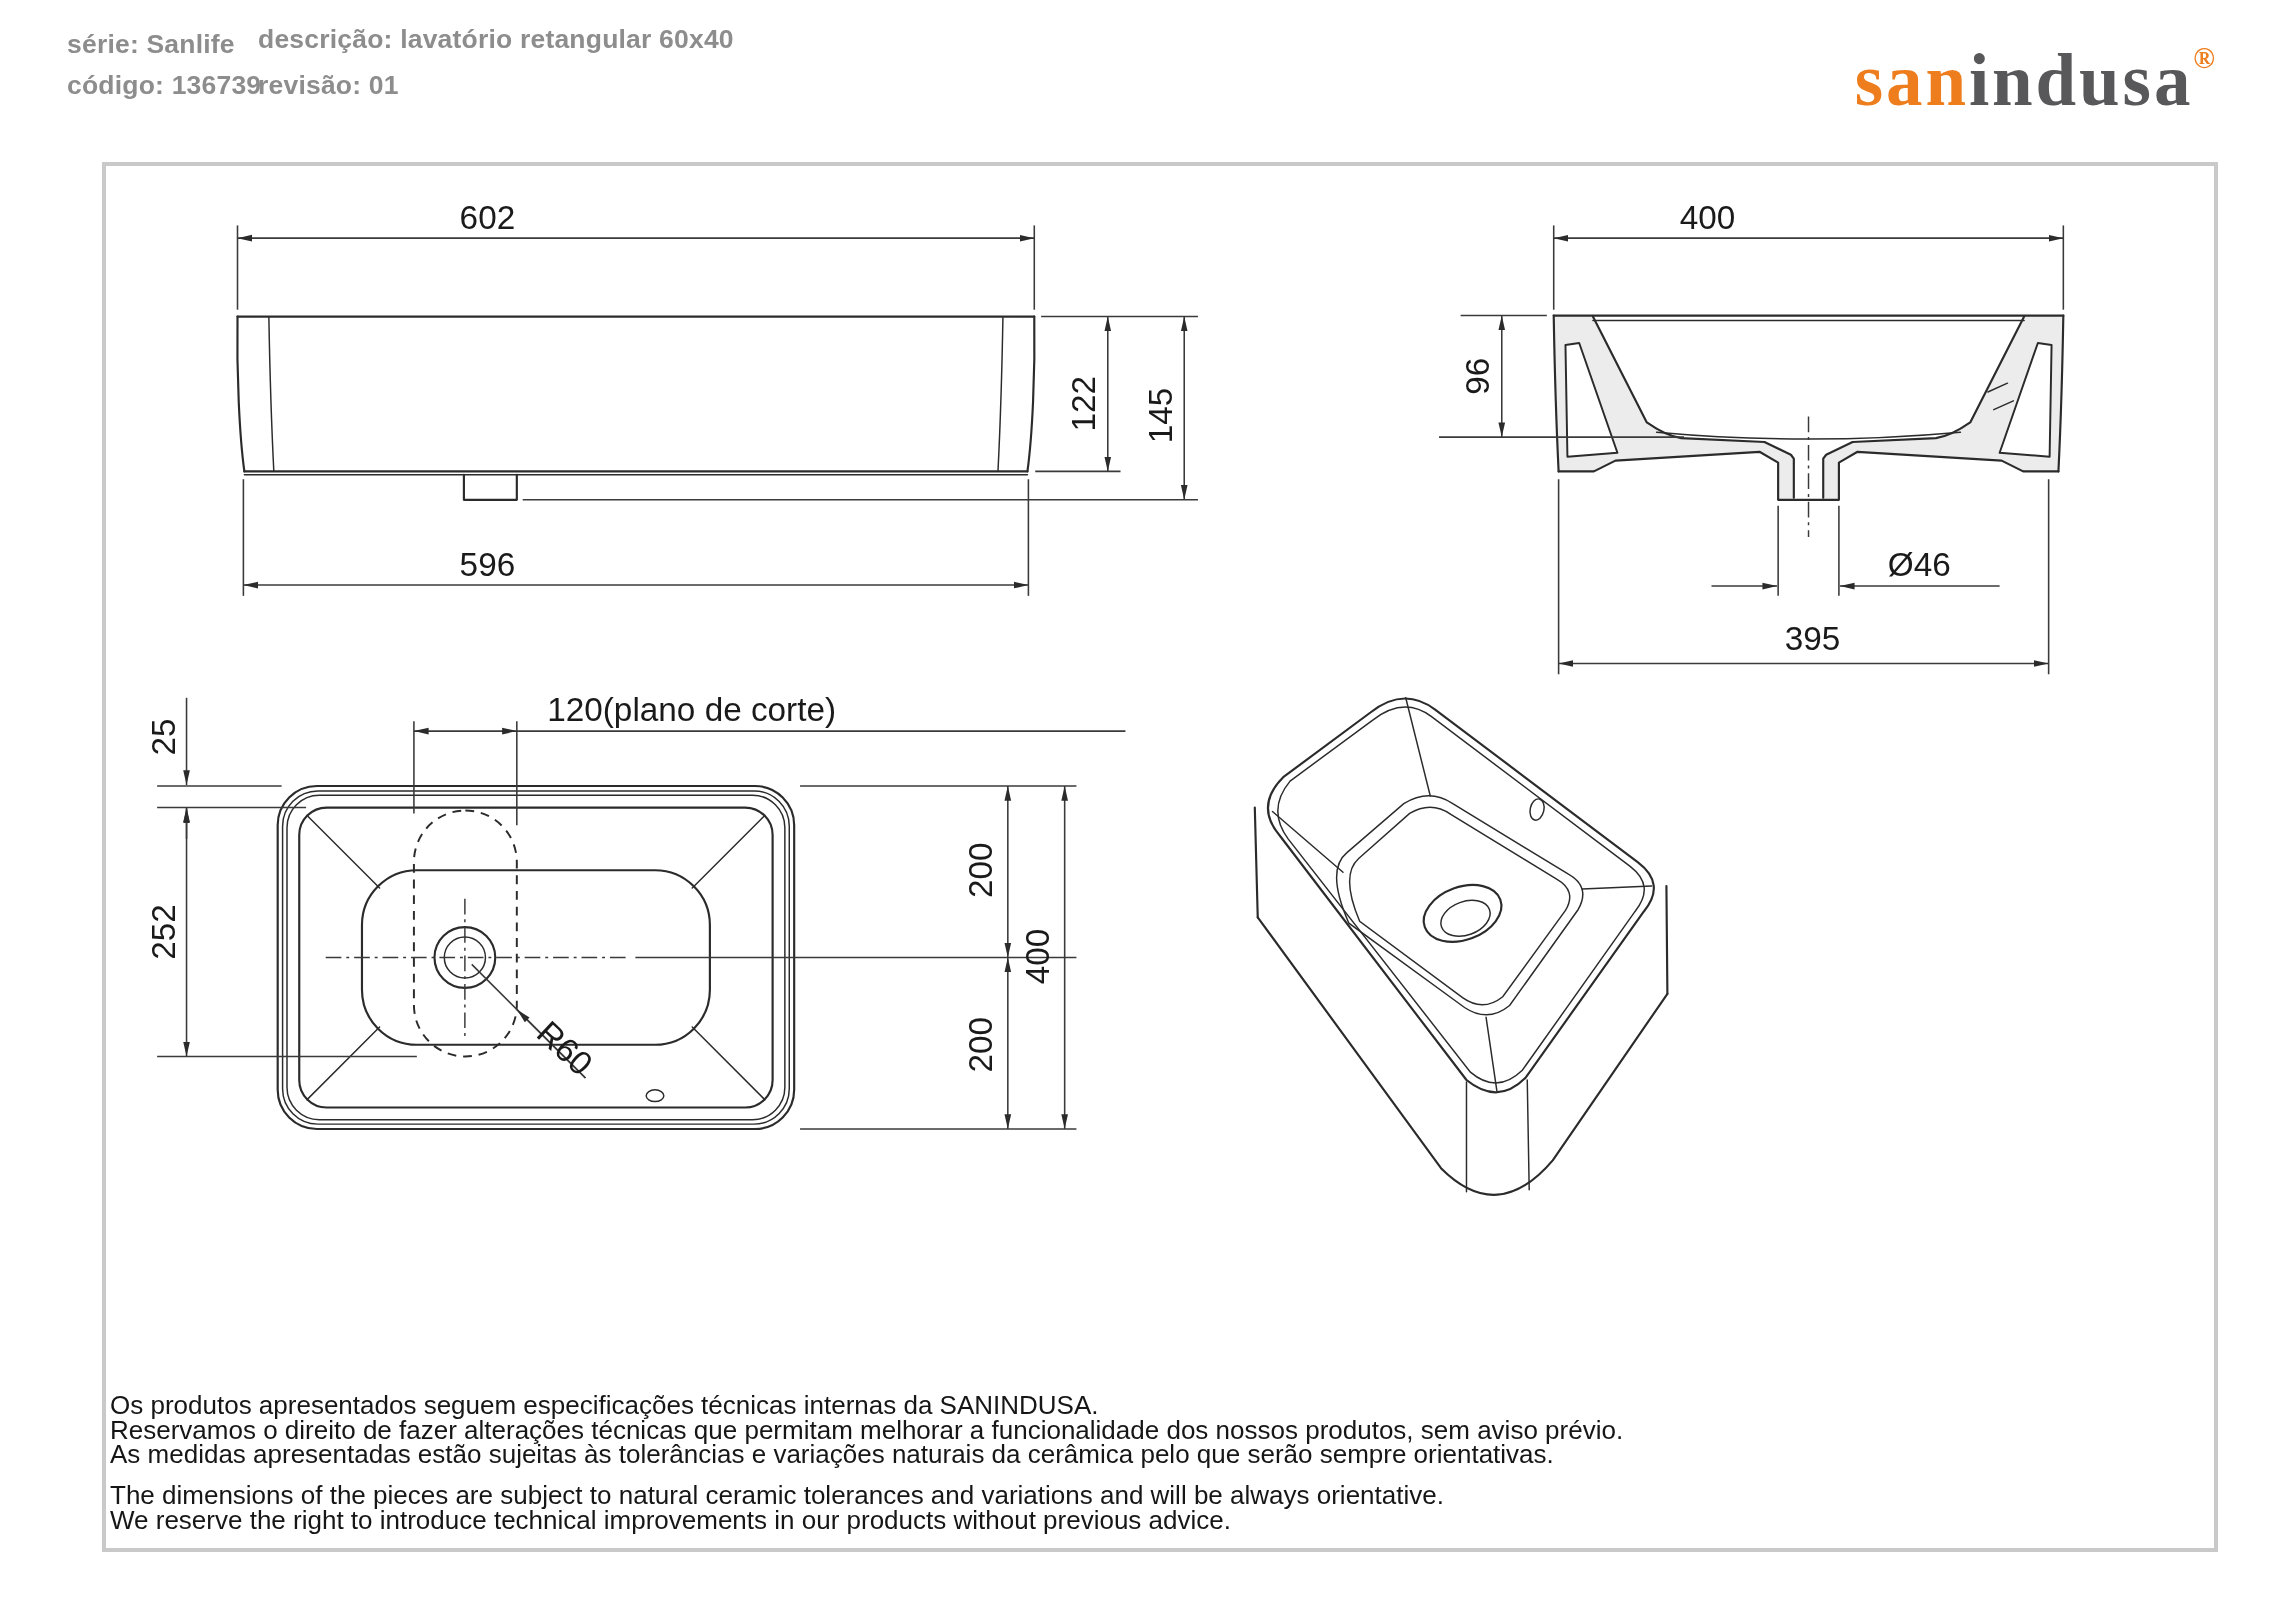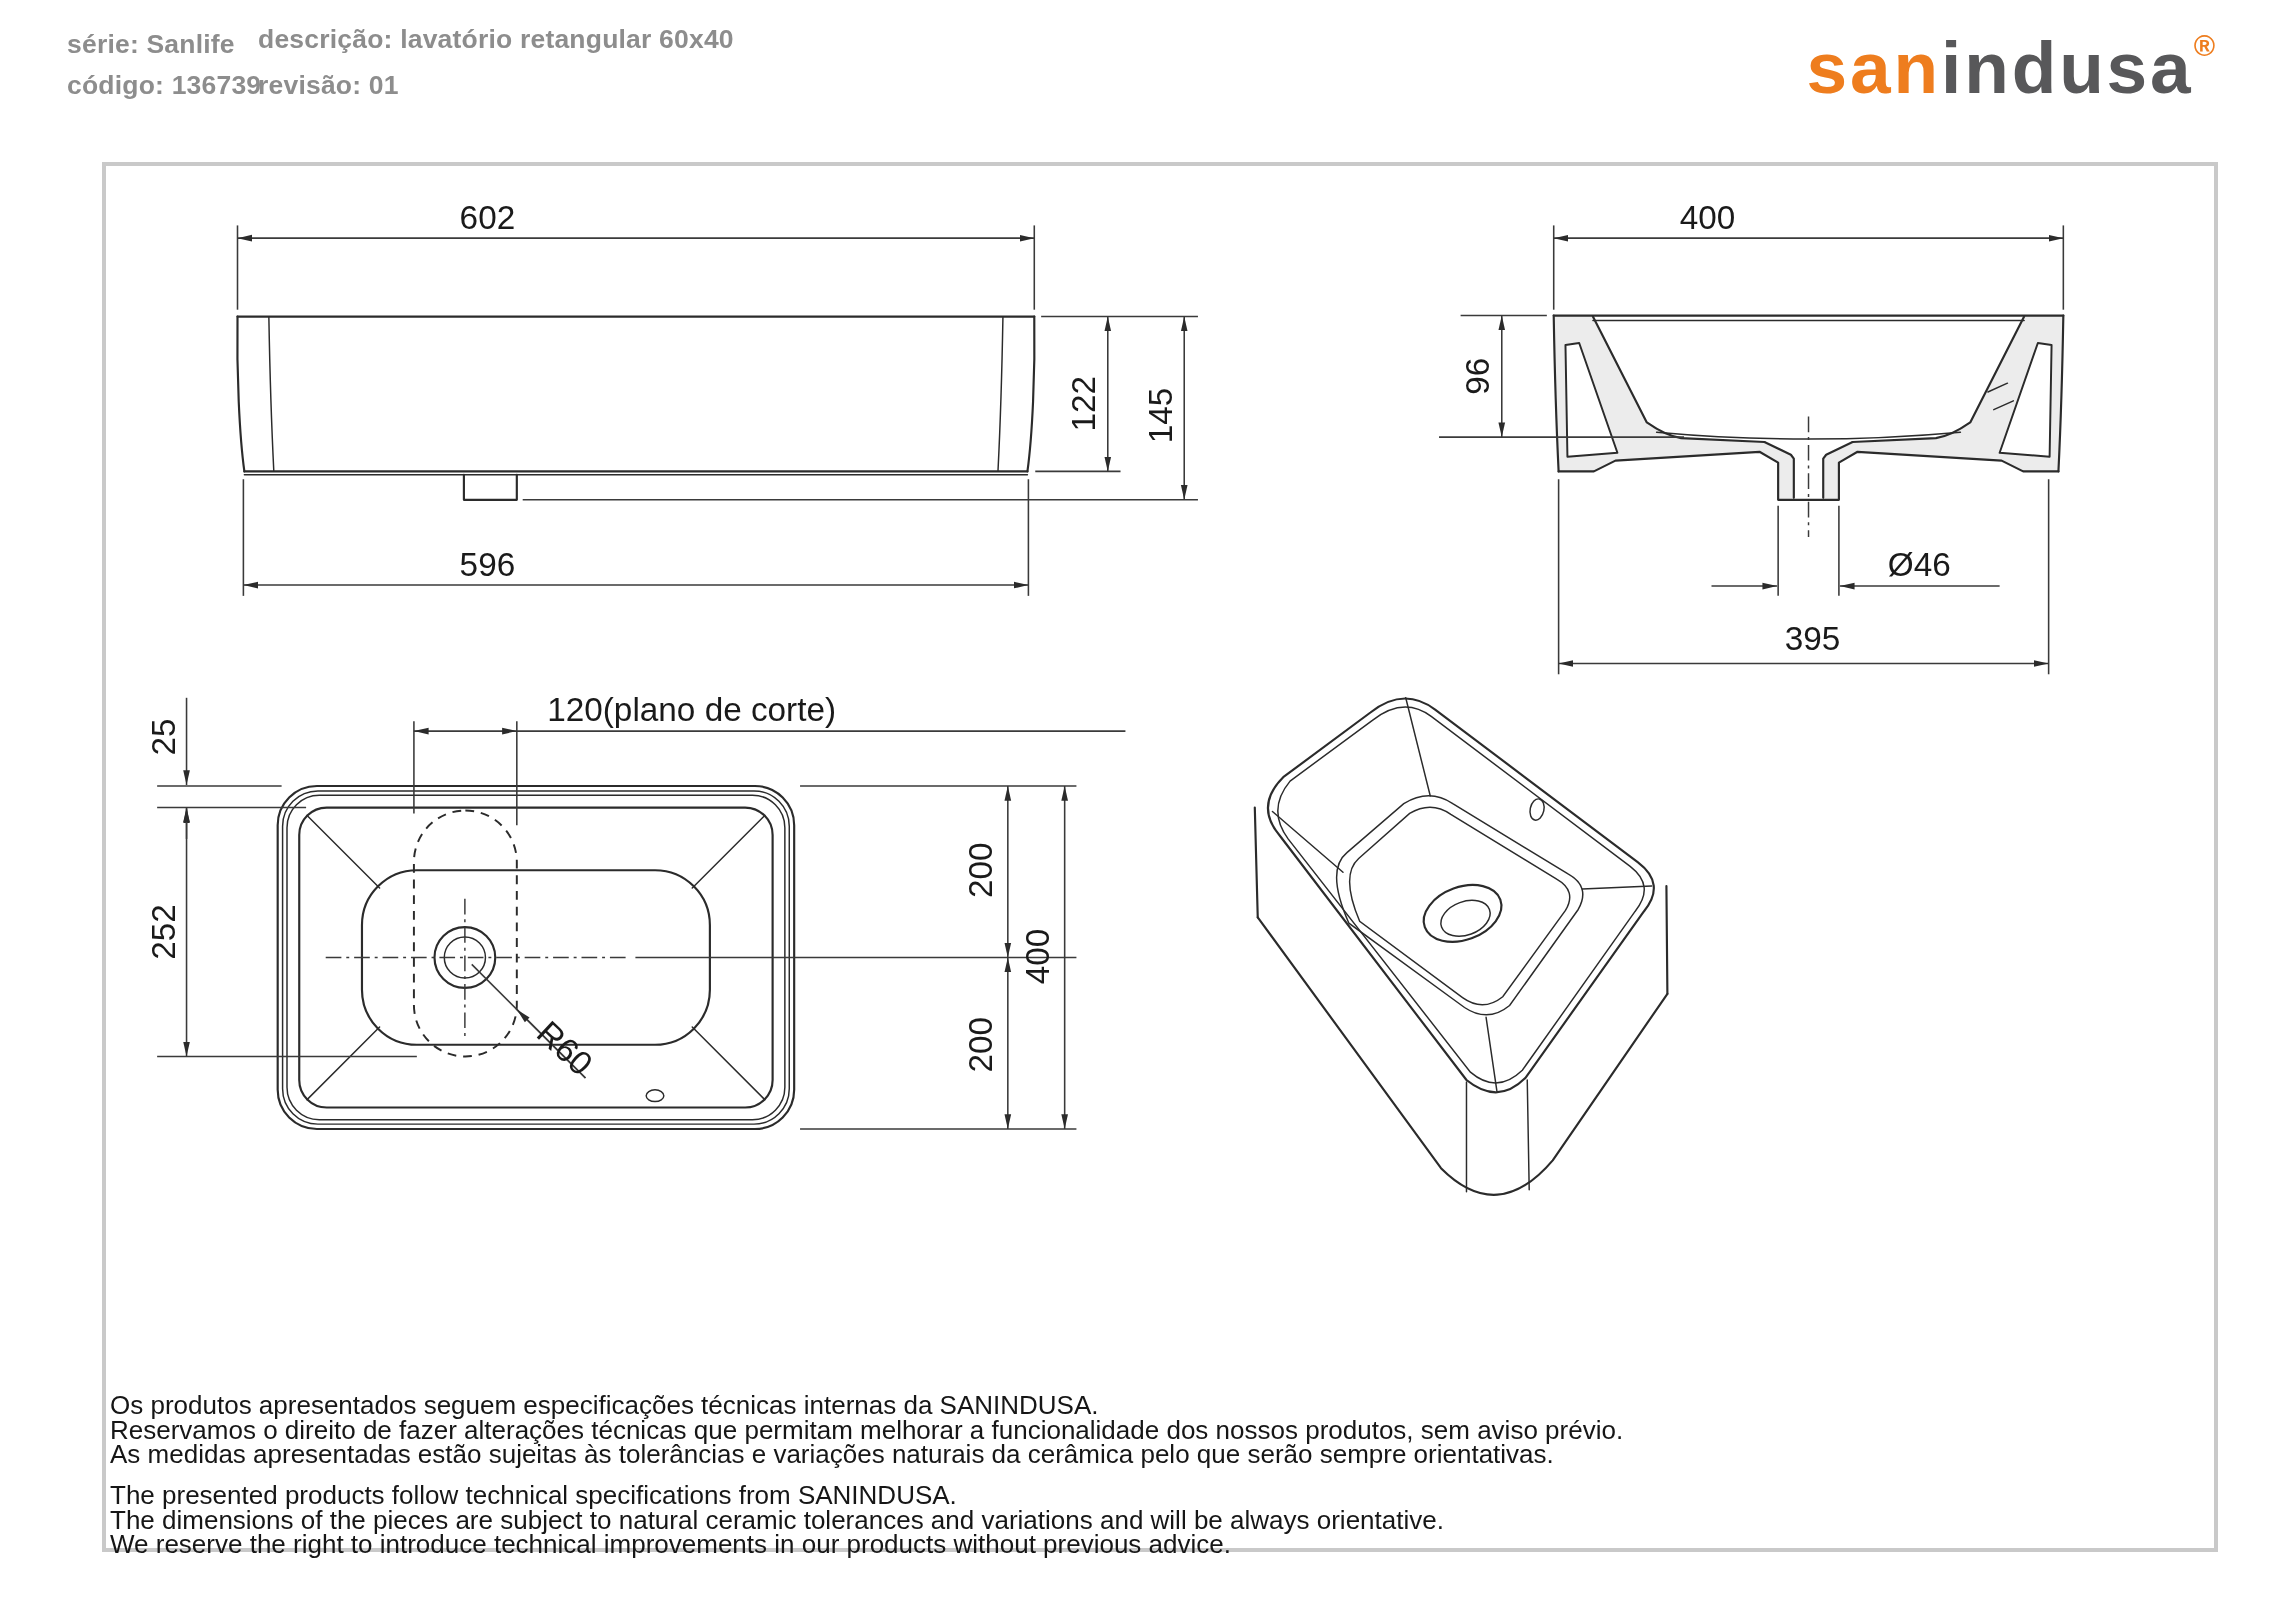--- a/index.html
+++ b/index.html
@@ -1,22 +1,22 @@
 <!DOCTYPE html>
 <html><head>
 <meta charset="utf-8">
 <style>
   html,body{margin:0;padding:0;background:#ffffff;}
   body{width:2293px;height:1621px;position:relative;overflow:hidden;
        font-family:"Liberation Sans",sans-serif;}
   
   .hdr{position:absolute;font-size:26.5px;color:#8d8d8d;white-space:nowrap;letter-spacing:0.2px;font-weight:bold;}
   
-  .logo{position:absolute;left:1754px;top:10px;width:461px;text-align:right;
-        font-size:73px;font-weight:bold;letter-spacing:2.9px;white-space:nowrap;line-height:73px;}
+  .logo{position:absolute;left:1754px;top:22px;width:461px;text-align:right;
+        font-size:73px;font-weight:bold;letter-spacing:2.9px;white-space:nowrap;line-height:73px;font-family:Liberation Serif, serif;}
   .logo .p1{color:#ee7d1e;}
   .logo .p2{color:#58585a;}
   .logo .mark{color:#ee7d1e;font-size:29px;font-weight:bold;vertical-align:37px;letter-spacing:0;}
   
   .frame{position:absolute;left:102px;top:162px;width:2116px;height:1390px;
          border:4.9px solid #c9c9c9;box-sizing:border-box;}
   
   .note{position:absolute;left:110px;font-size:26px;color:#161616;line-height:24.5px;white-space:nowrap;}
   
   svg{position:absolute;left:0;top:0;}
@@ -212,17 +212,16 @@
     <ellipse class="t" transform="rotate(12 1568 826)" cx="1568" cy="826" rx="7" ry="11"></ellipse>
   </g>
 </svg>
 
 <div class="note" style="top:1393px">
   <div>Os produtos apresentados seguem especificações técnicas internas da SANINDUSA.</div>
   <div>Reservamos o direito de fazer alterações técnicas que permitam melhorar a funcionalidade dos nossos produtos, sem aviso prévio.</div>
   <div>As medidas apresentadas estão sujeitas às tolerâncias e variações naturais da cerâmica pelo que serão sempre orientativas.</div>
 </div>
 <div class="note" style="top:1483px">
-  <div>The presented products follow technical specifications from SANINDUSA.</div>
   <div>The dimensions of the pieces are subject to natural ceramic tolerances and variations and will be always orientative.</div>
   <div>We reserve the right to introduce technical improvements in our products without previous advice.</div>
 </div>
 
 
 </body></html>

